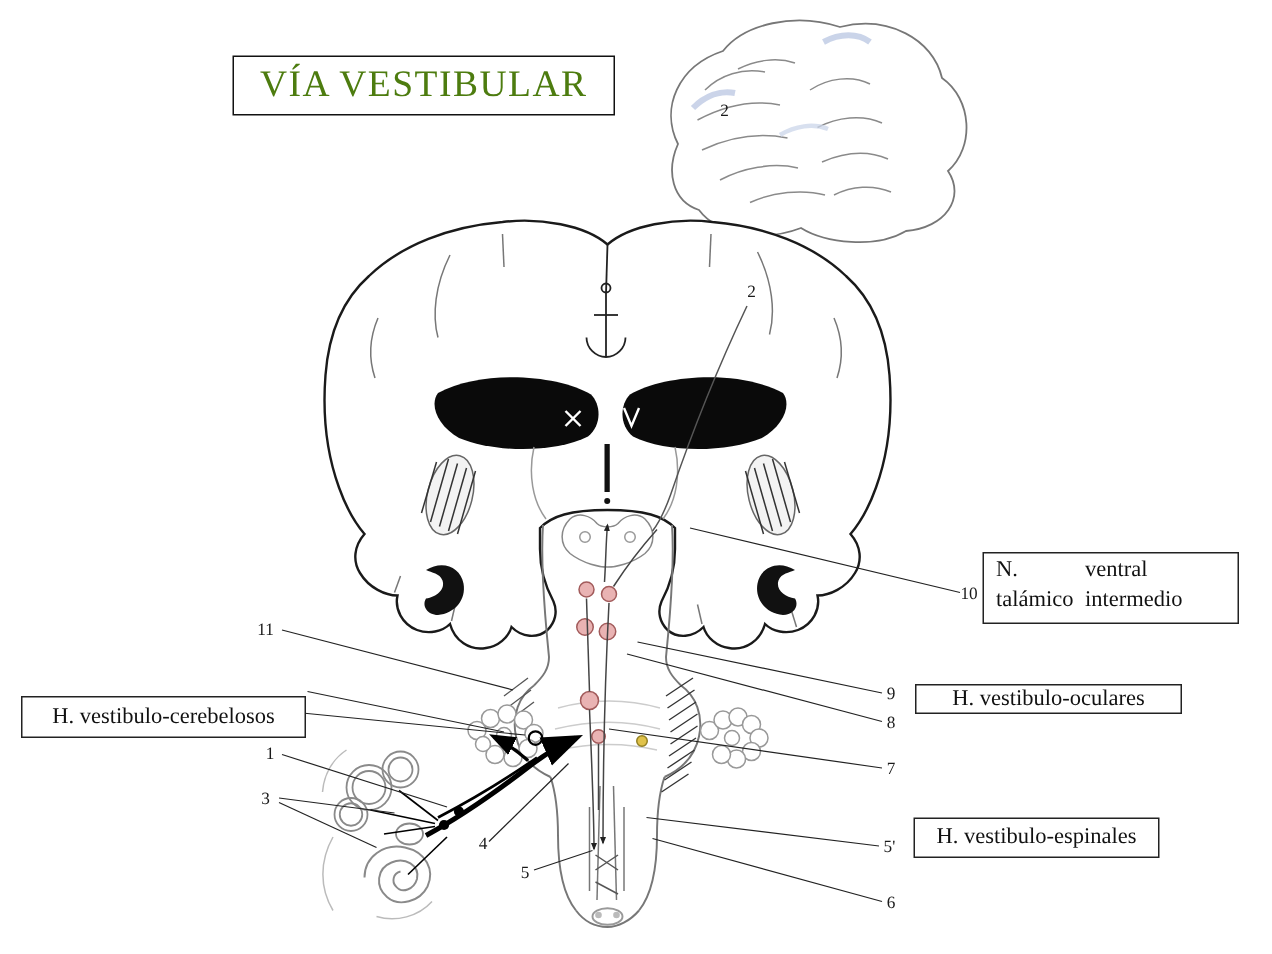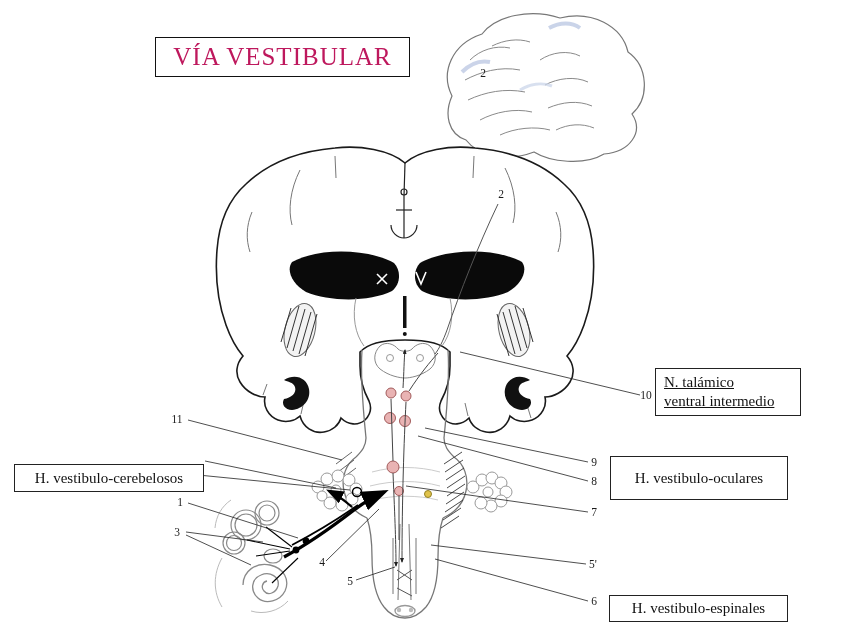--- a/index.html
+++ b/index.html
@@ -1,29 +1,29 @@
 <!DOCTYPE html>
 <html><head>
 <meta charset="utf-8">
 <style>
   html,body{margin:0;padding:0;background:#fff;}
   .stage{position:relative;width:848px;height:636px;background:#fff;overflow:hidden;
          font-family:"Liberation Serif","DejaVu Serif",serif;}
   .stage svg{position:absolute;left:0;top:0;}
   .title-box{position:absolute;left:155px;top:37px;width:255px;height:40px;
              border:1.6px solid #111;display:flex;align-items:center;justify-content:center;
-             font-size:25px;letter-spacing:1px;color:#be185d;background:#fff;box-sizing:border-box;}
+             font-size:25px;letter-spacing:1px;color:#4d7c0f;background:#fff;box-sizing:border-box;}
   .label-box{position:absolute;border:1.2px solid #222;background:#fff;color:#111;
              display:flex;align-items:center;justify-content:center;font-size:15px;
              box-sizing:border-box;padding:2px 8px;}
-  .label-box.thalamic{left:655px;top:368px;width:146px;height:48px;
-             flex-direction:column;align-items:flex-start;justify-content:center;line-height:1.3;text-decoration:underline;}
+  .label-box.thalamic{left:655px;top:368px;width:171px;height:48px;
+             flex-direction:row;align-items:flex-start;justify-content:center;line-height:1.3;}
   .label-box.cerebelosos{left:14px;top:464px;width:190px;height:28px;}
-  .label-box.oculares{left:610px;top:456px;width:178px;height:44px;}
-  .label-box.espinales{left:609px;top:595px;width:179px;height:27px;}
+  .label-box.oculares{left:610px;top:456px;width:178px;height:20px;}
+  .label-box.espinales{left:609px;top:545px;width:164px;height:27px;}
   .num{font-family:"Liberation Serif","DejaVu Serif",serif;font-size:11.5px;fill:#1a1a1a;}
 </style>
 </head>
 <body>
 
 <div class="stage">
 
 <svg width="848" height="636" viewBox="0 0 848 636">
   <defs>
     <marker id="arrow" markerWidth="9" markerHeight="8" refX="6.5" refY="3" orient="auto">

